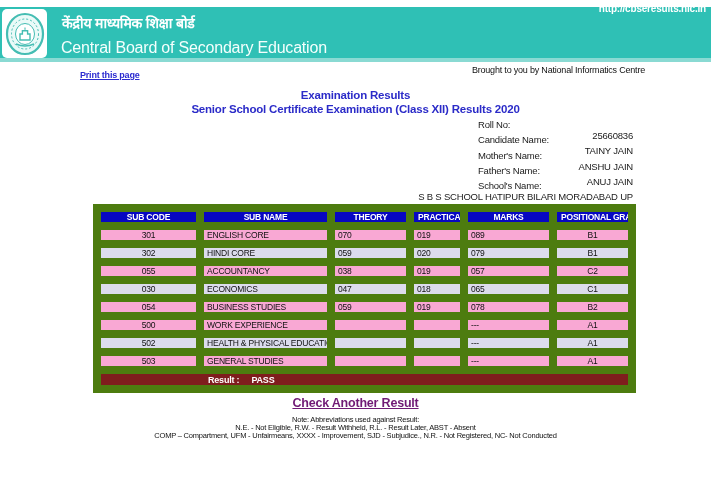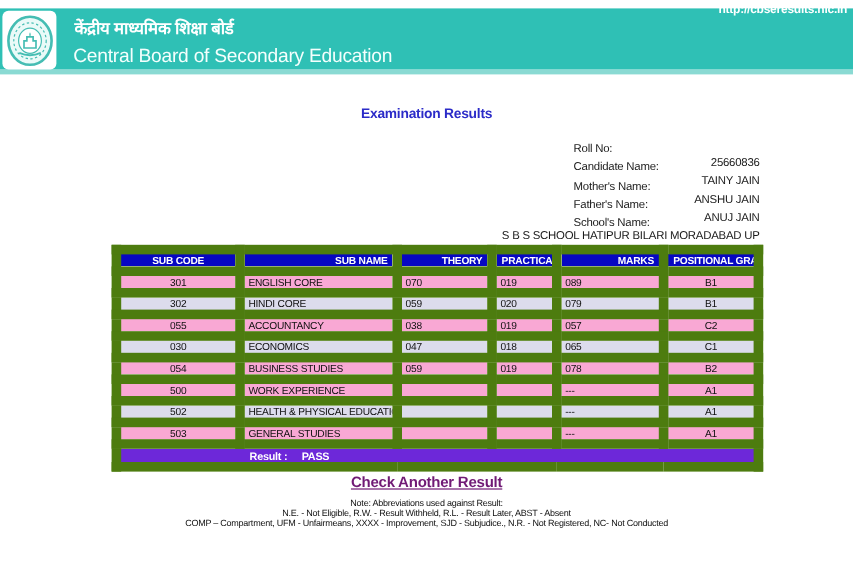--- a/index.html
+++ b/index.html
@@ -58,28 +58,28 @@
   .results-table {
     position:absolute; left:93px; top:204px;
     border-collapse:collapse; table-layout:fixed; width:535px;
     font-size:8.5px;
   }
   .results-table th, .results-table td {
     border:8px solid #4d7c0f; overflow:hidden; white-space:nowrap;
   }
   .results-table th {
     background:#0707C2; color:#ffffff; height:17px;
-    font-weight:bold; text-align:right; padding:0 4px;
+    font-weight:bold; text-align:center; padding:0 4px;
   }
   .results-table th.c { text-align:center; }
   .results-table td { height:16px; color:#111111; padding:0 3px; background:#f9a8d4; }
   .results-table td.c { text-align:center; }
   tr.shaded td { background:#DCDCEC; }
   .result-bar td {
-    background:#6d28d9; color:#ffffff; height:19px;
+    background:#7f1d1d; color:#ffffff; height:19px;
     font-weight:bold; padding-left:107px; font-size:9px;
   }
   .result-bar .gap { display:inline-block; width:12px; }
   
   .check-link-wrap { position:absolute; left:0; top:393px; width:711px; text-align:center; }
   .check-link {
     color:#701a75; font-size:12.5px; font-weight:bold; text-decoration:underline;
     cursor:pointer;
   }
   .notes { position:absolute; left:0; top:416px; width:711px; text-align:center; }
@@ -106,23 +106,28 @@
         <path d="M15 28 h10 v-6 h-2.4 v-3.2 h-5.2 v3.2 H15 Z" fill="none" stroke="#45BDB3" stroke-width="1.4"></path>
         <path d="M20 18.5 c-1.3-1.8 0-3.5 0-3.5 c0 0 1.3 1.7 0 3.5 Z" fill="#45BDB3"></path>
         <path d="M11 32 q9 4 18 0" fill="none" stroke="#45BDB3" stroke-width="1.6"></path>
       </svg>
     </span>
   </div>
 
   <div class="org-hindi">केंद्रीय माध्यमिक शिक्षा बोर्ड</div>
   <div class="org-english">Central Board of Secondary Education</div>
 
+  <div class="band">
+    <a class="print-link">Print this page</a>
+    <div class="tagline">Brought to you by National Informatics Centre</div>
+  </div>
 
   <div class="titles">
     <div class="title-line">Examination Results</div>
+    <div class="title-line">Senior School Certificate Examination (Class XII) Results 2020</div>
   </div>
 
   <div class="details">
     <div class="detail-row">
       <span class="detail-label">Roll No:</span>
       <span class="detail-value">25660836</span>
     </div>
     <div class="detail-row">
       <span class="detail-label">Candidate Name:</span>
       <span class="detail-value">TAINY JAIN</span>

